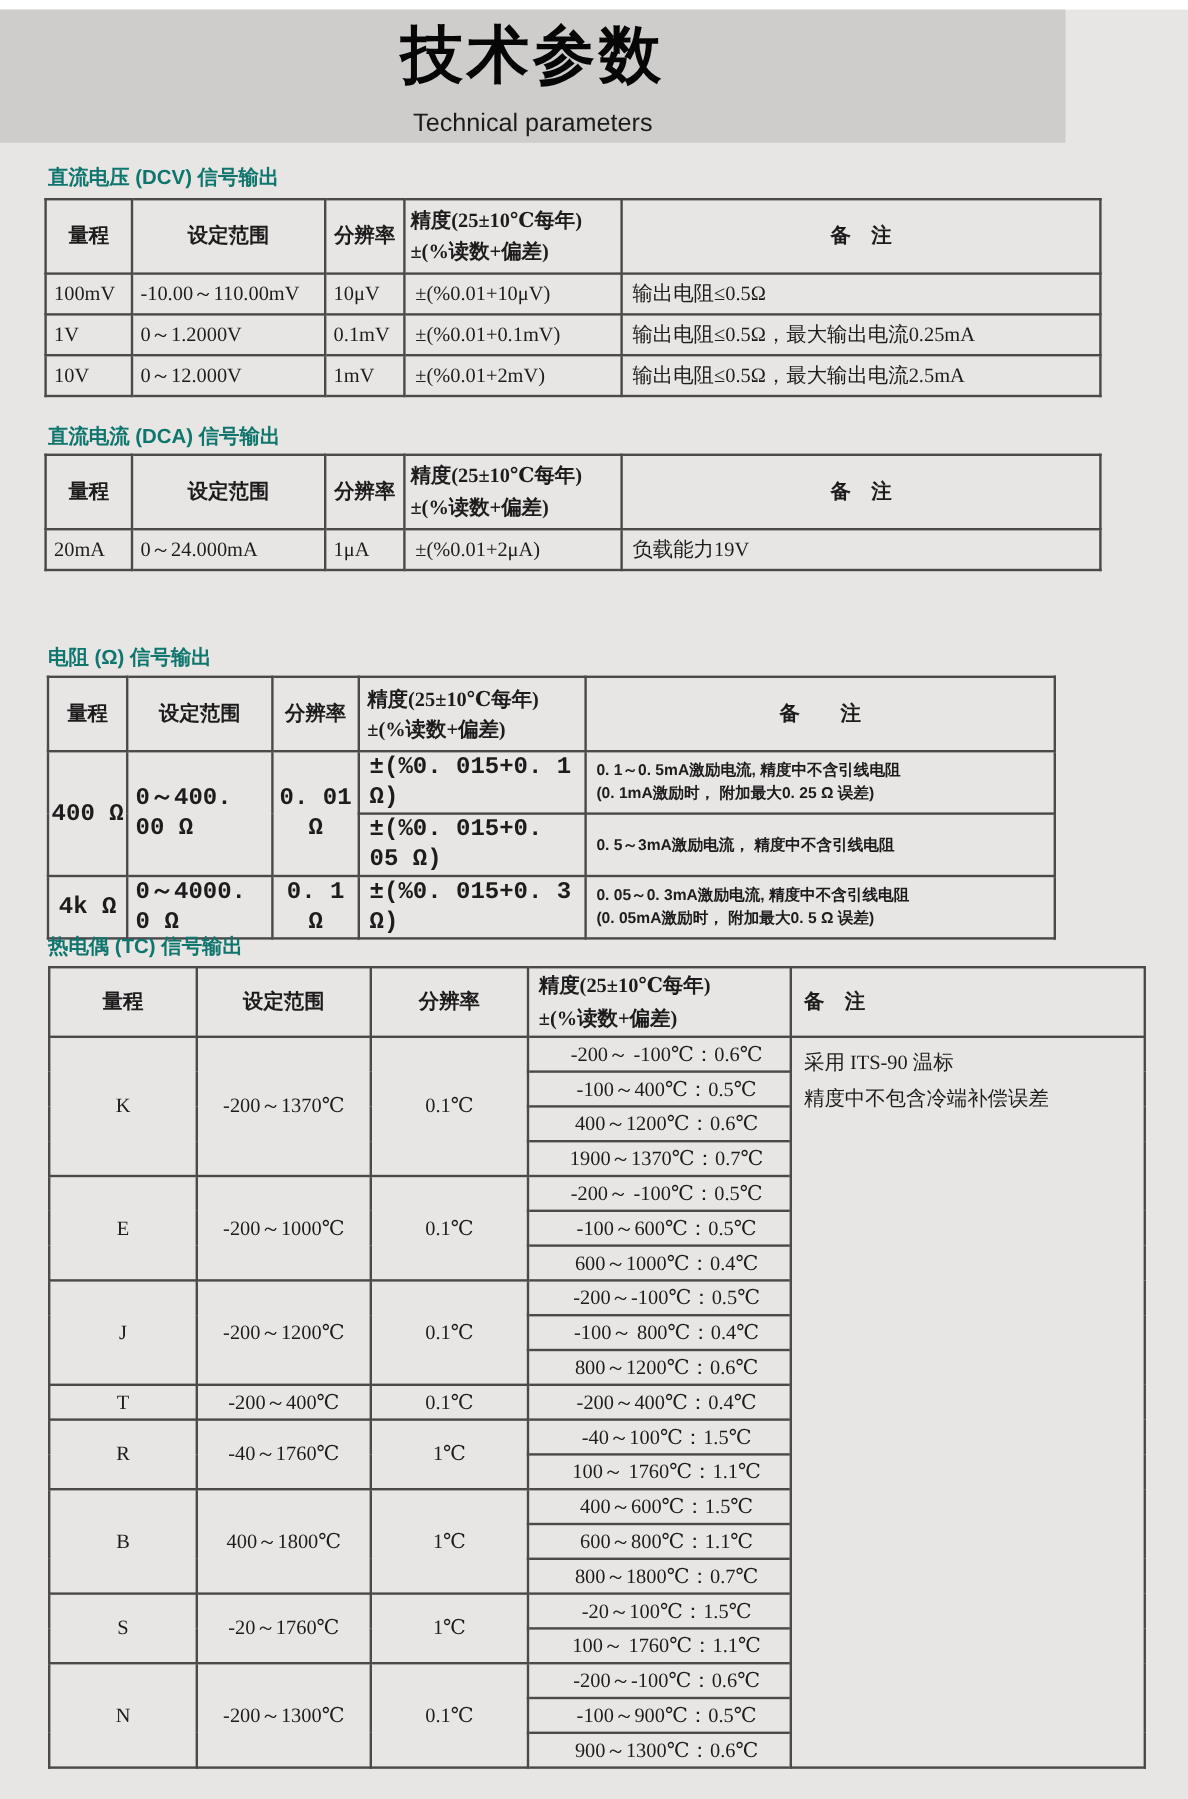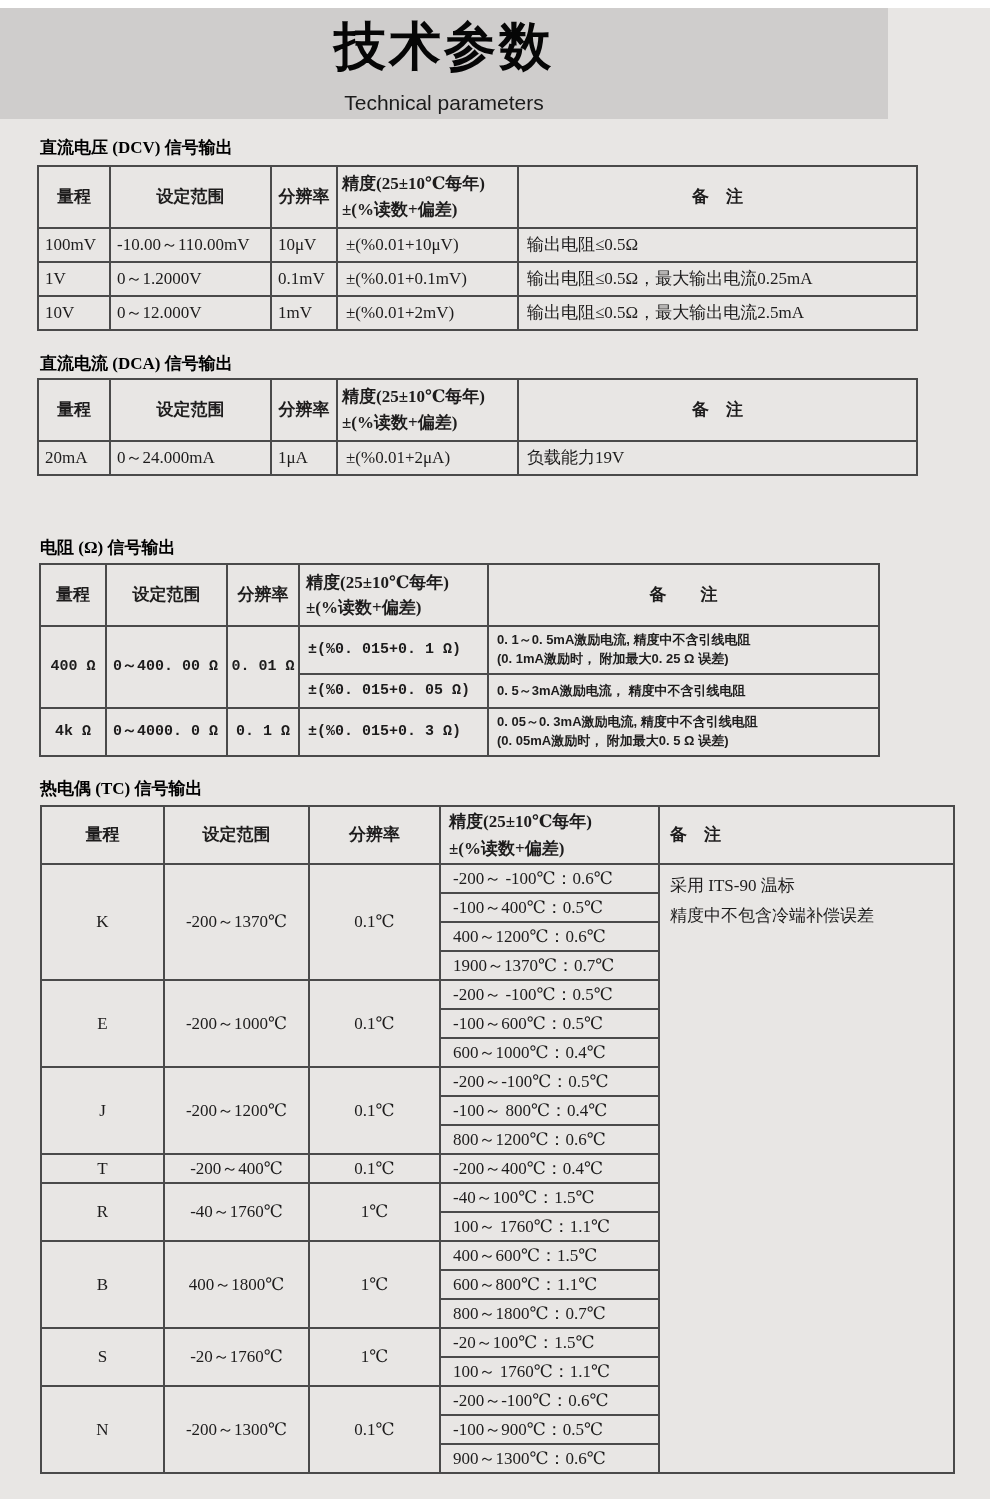--- a/index.html
+++ b/index.html
@@ -17,22 +17,22 @@
     margin:0;padding-top:10px;
     font-family:"Liberation Sans","DejaVu Sans",sans-serif;
     font-weight:900;font-size:52px;letter-spacing:3px;color:#060606;line-height:1.1;
   }
   .band .sub{
     font-family:"Liberation Sans","DejaVu Sans",sans-serif;
     font-size:21px;color:#1b1b1b;margin-top:16px;letter-spacing:0px;
   }
   .sec-title{
     position:absolute;left:40px;
-    font-size:17px;font-weight:700;color:#000000;
-    font-family:Liberation Serif, serif;
+    font-size:17px;font-weight:700;color:#0f766e;
+    font-family:Liberation Sans, sans-serif;
   }
   table{border-collapse:collapse;table-layout:fixed;position:absolute;background:transparent;}
   td,th{
     border:2px solid #4a4a4a;
     font-weight:normal;
     font-size:17px;color:#1d1c1c;
     padding:0;overflow:hidden;
     line-height:1.25;
   }
   th{font-weight:600;}
@@ -40,27 +40,27 @@
   .al8{text-align:left;padding-left:8px;}
   .ac{text-align:center;}
   
   .t-sig th{height:60px;}
   .t-sig td{height:32px;}
   .t-sig .acc-h{text-align:left;padding-left:4px;line-height:1.55;}
   
   .t-res th{height:60px;}
   .t-res .h1{height:46px;}
   .t-res .h2{height:32px;}
-  .t-res td{font-family:"Liberation Mono","DejaVu Sans Mono",monospace;font-size:15px;font-weight:600;}
+  .t-res td{font-family:"Liberation Mono","DejaVu Sans Mono",monospace;font-size:20px;font-weight:600;}
   .t-res .rmk{font-family:"Liberation Sans","DejaVu Sans",sans-serif;font-size:13px;font-weight:700;line-height:1.45;padding-left:8px;text-align:left;}
   .t-res .acc-h{text-align:left;padding-left:6px;line-height:1.5;font-family:"Liberation Serif","DejaVu Serif",serif;}
   
   .t-tc th{height:56px;}
   .t-tc td{height:27px;}
-  .t-tc .acc{text-align:left;padding-left:12px;}
+  .t-tc .acc{text-align:center;padding-left:12px;}
   .t-tc .remark-cell{vertical-align:top;text-align:left;padding:6px 6px 0 10px;line-height:1.75;}
   .acc-head-line{display:block;}
 </style>
 </head>
 <body>
 
 <div class="page">
 
   <div class="top-strip"></div>
 

